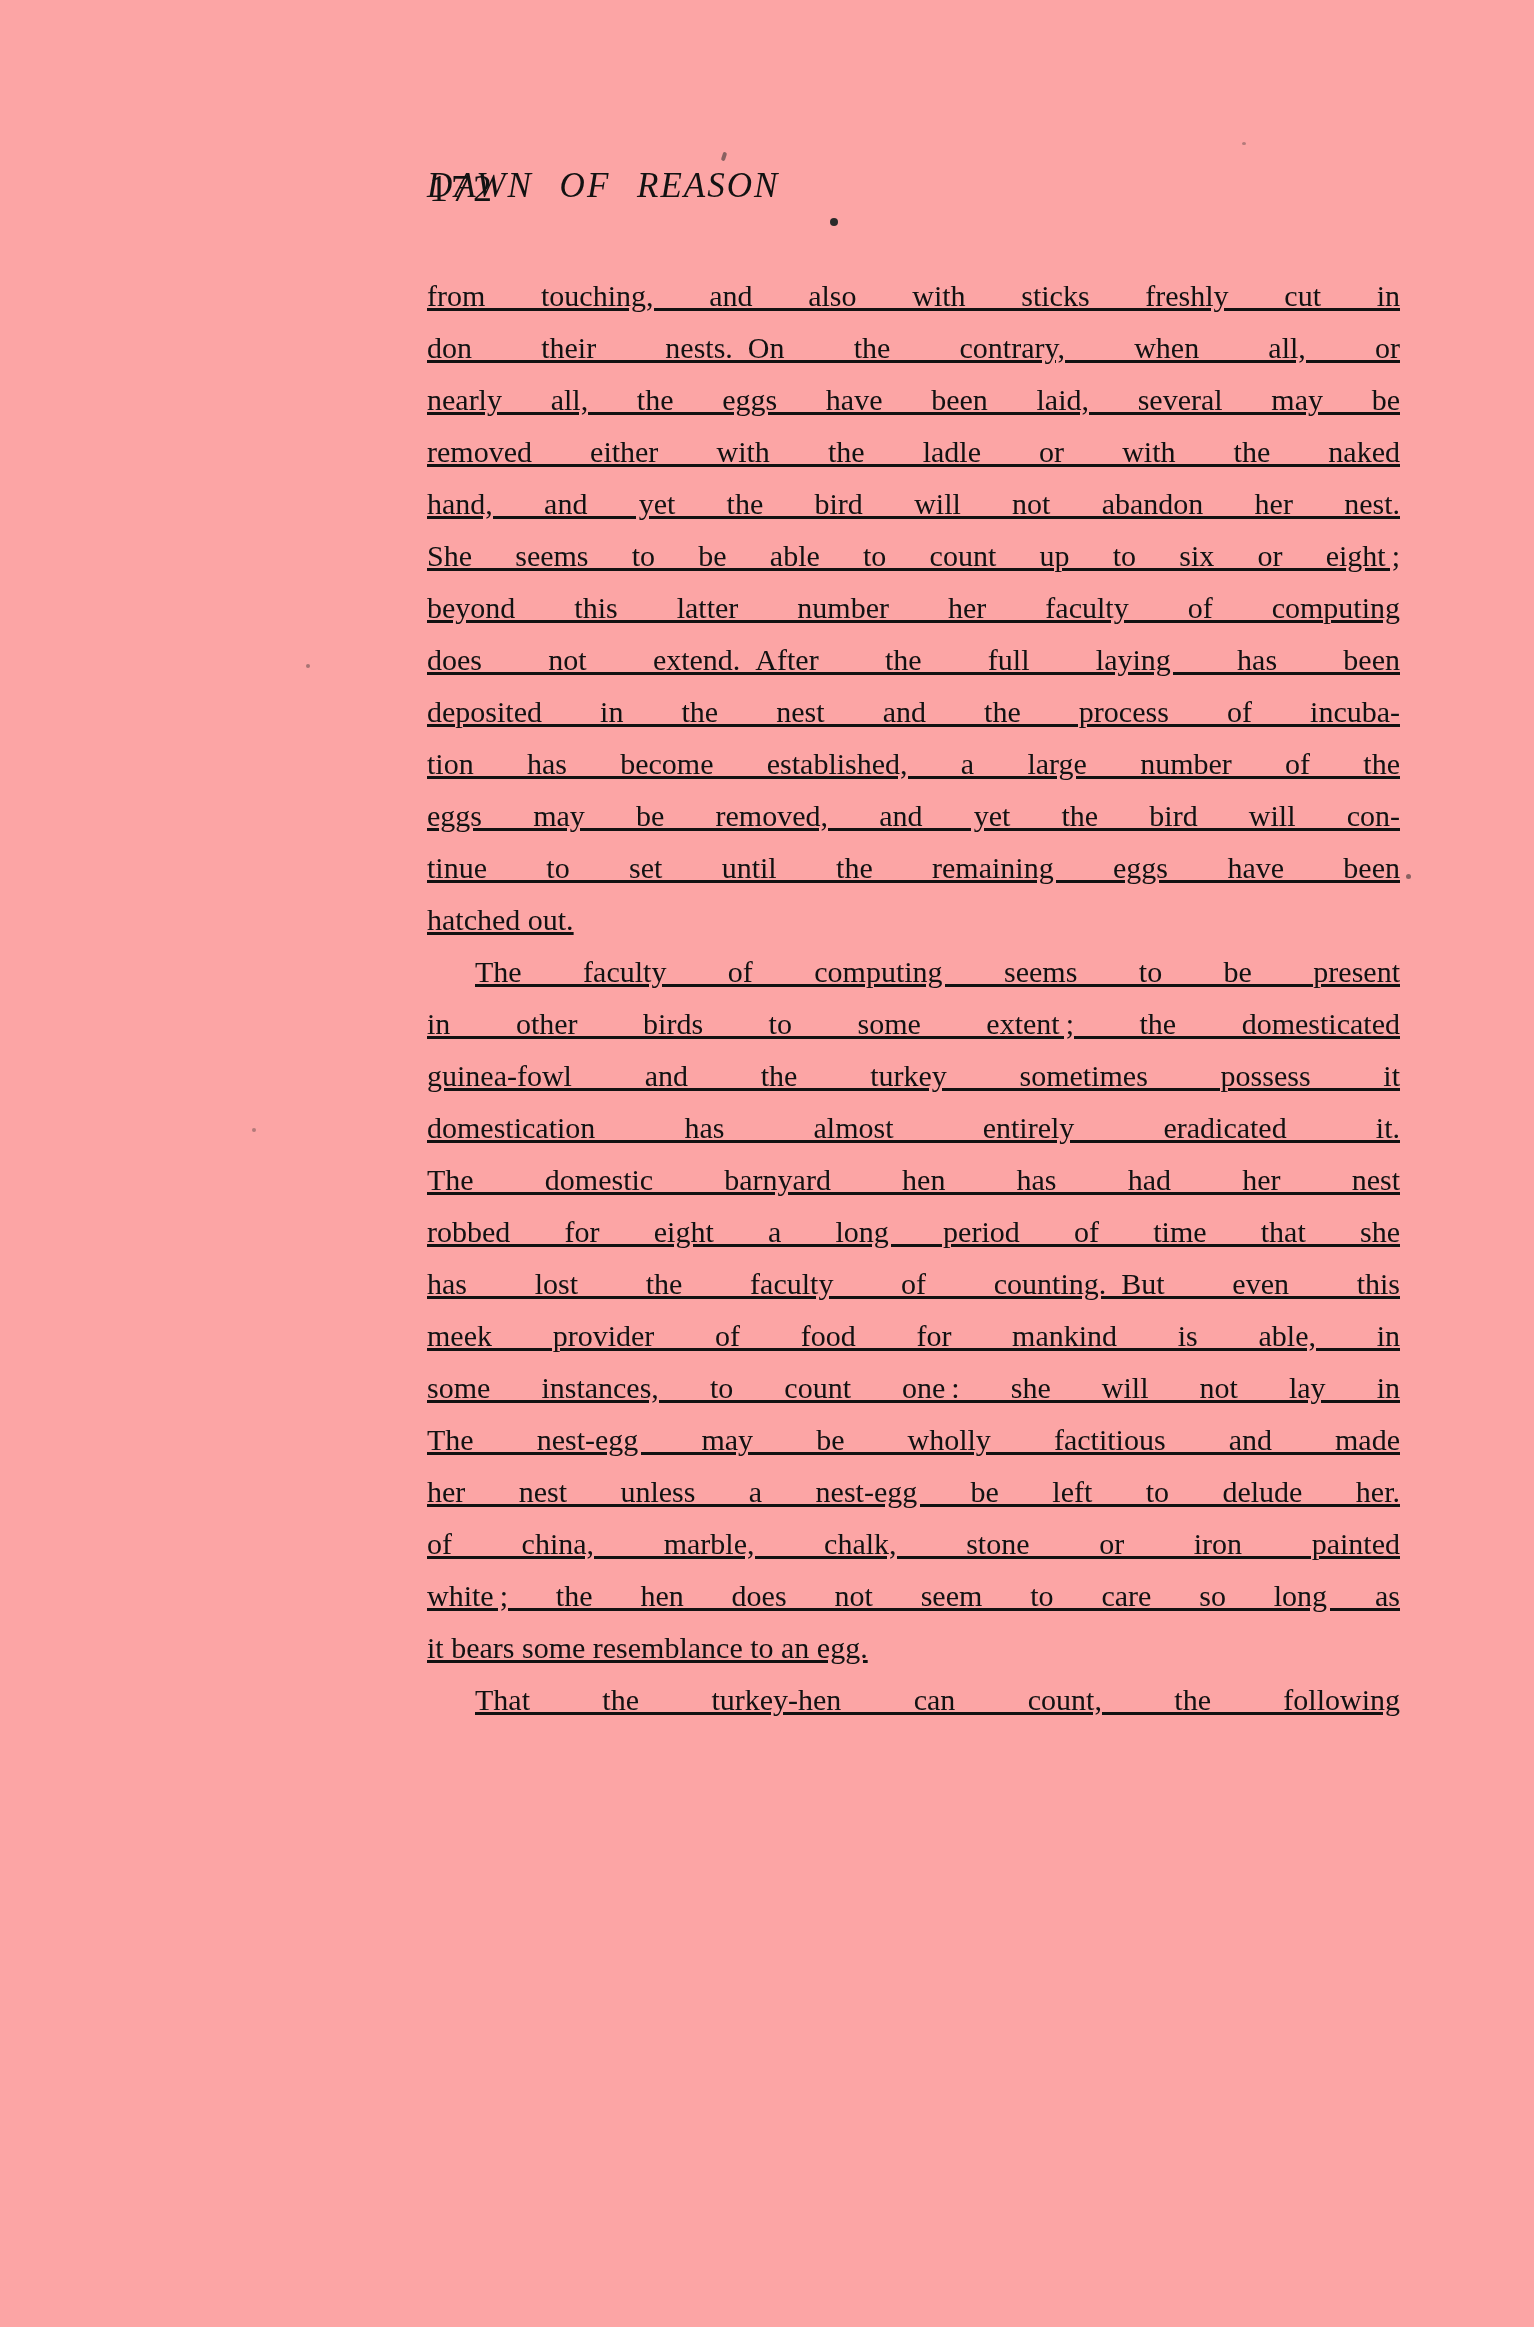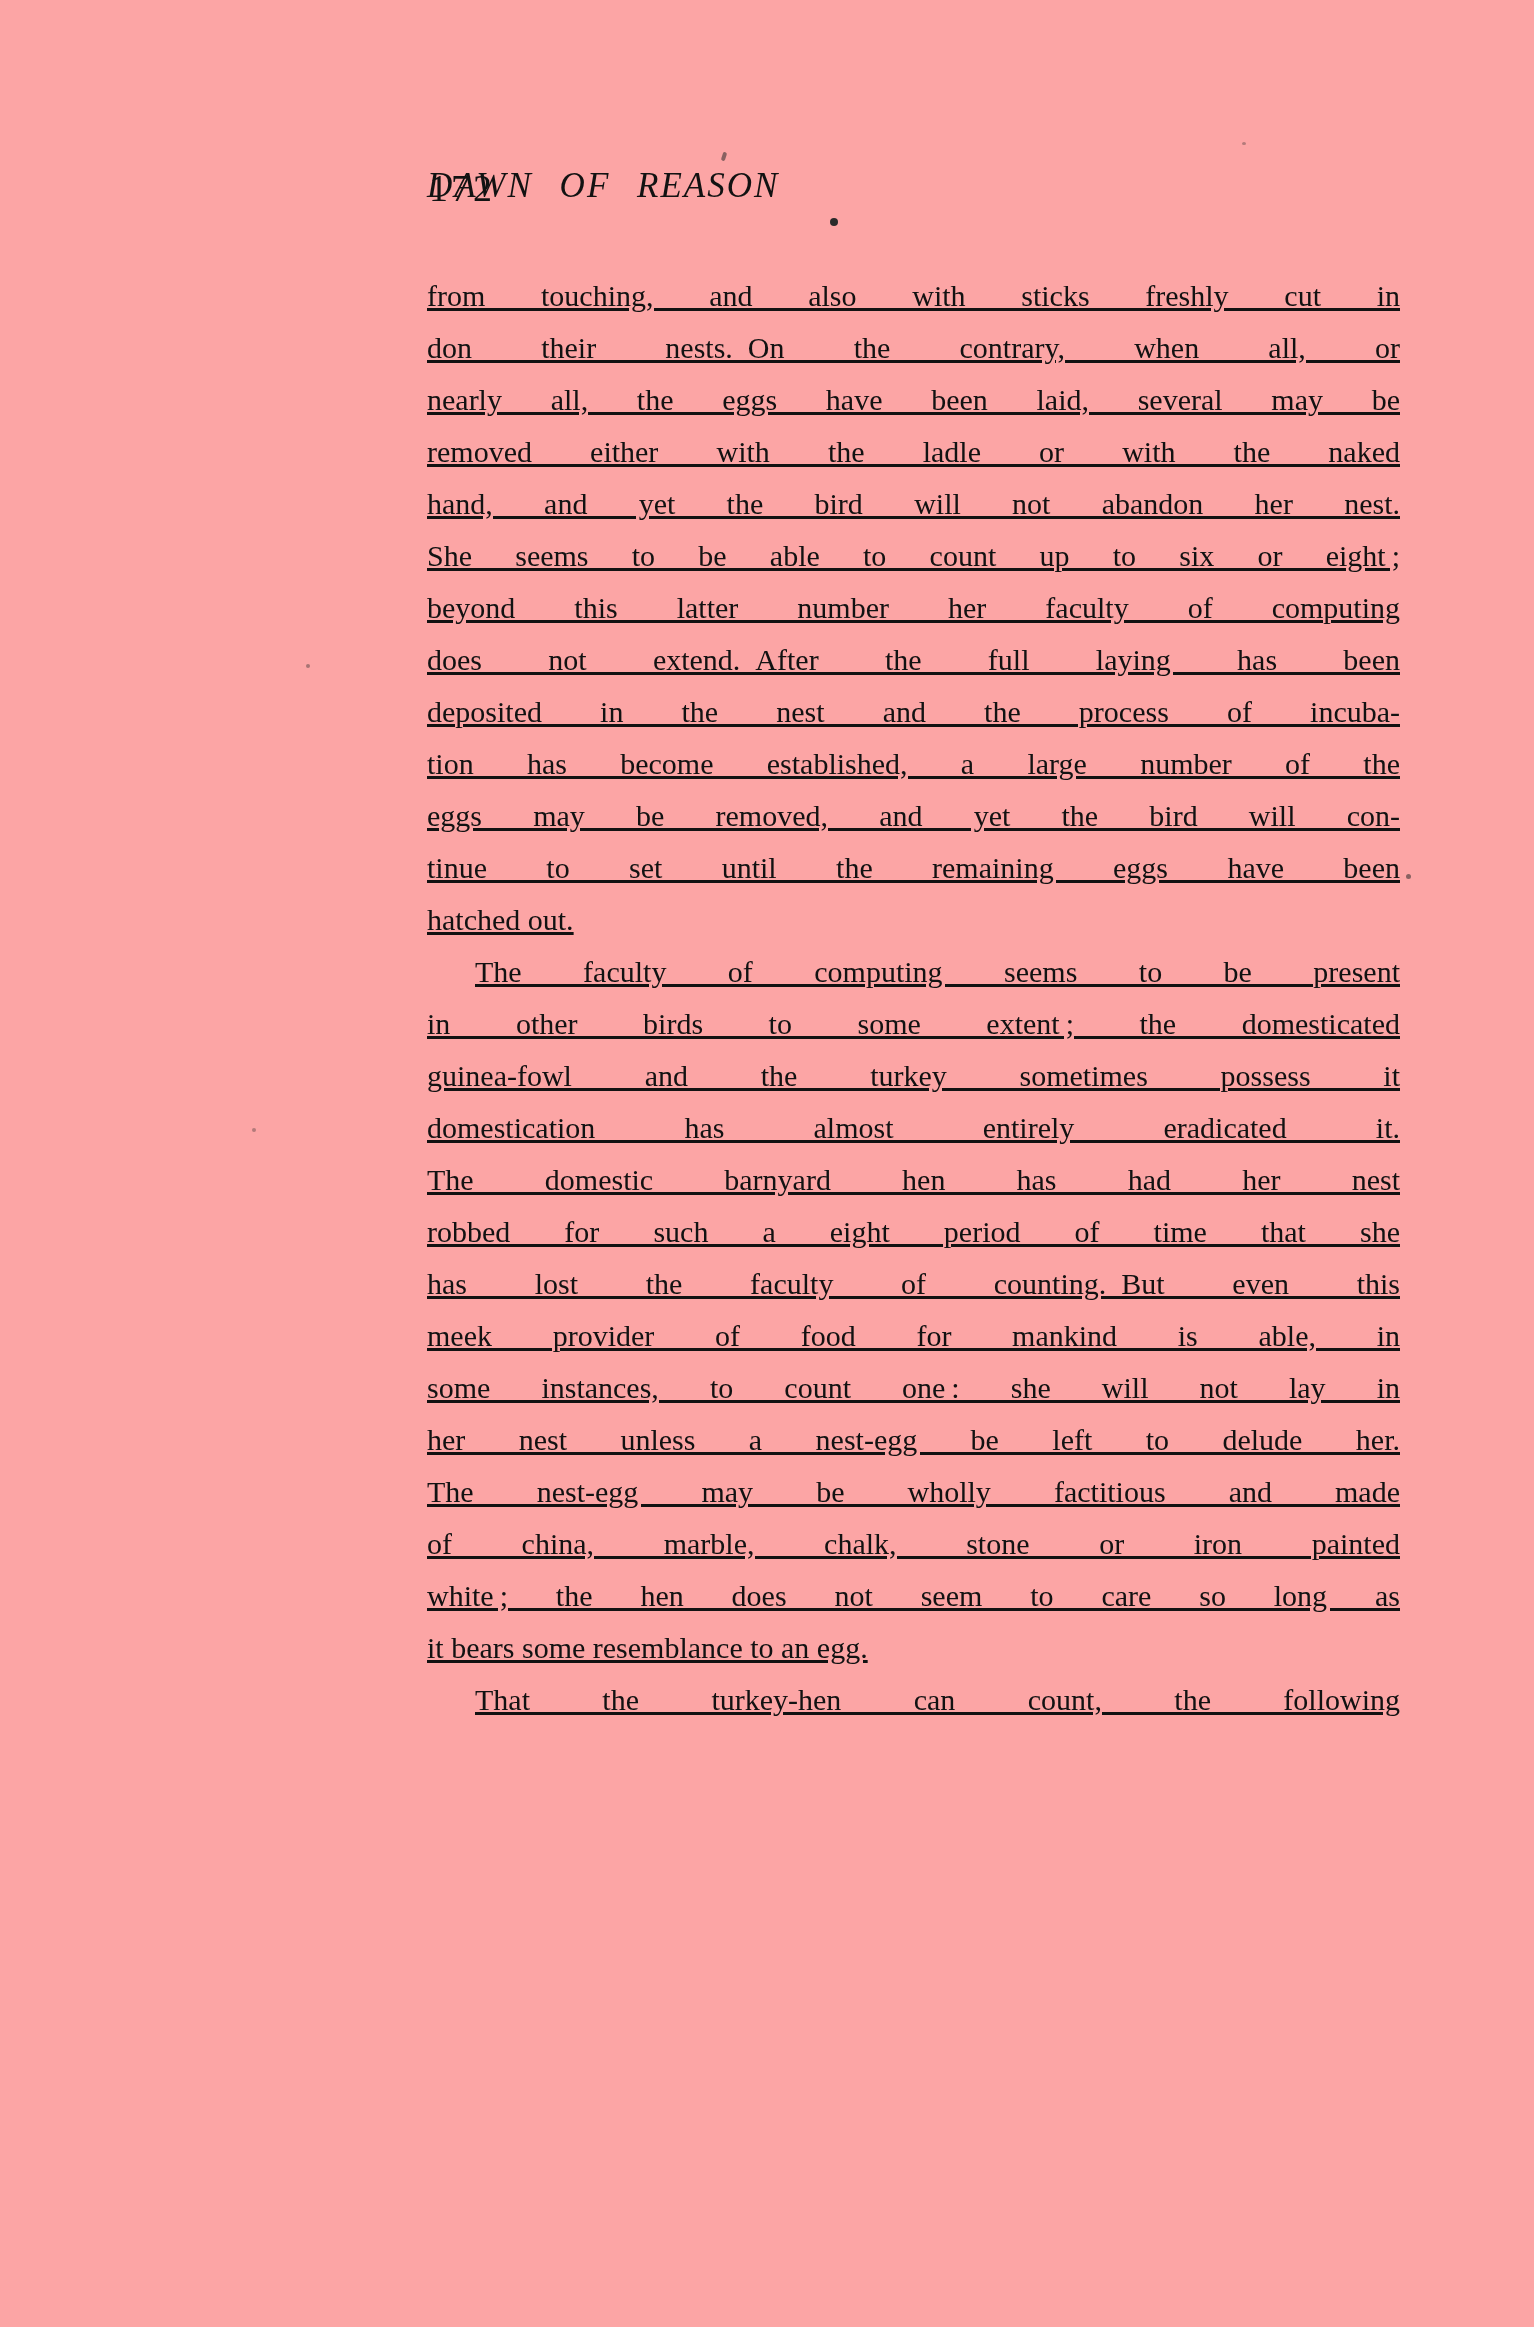--- a/index.html
+++ b/index.html
@@ -99,26 +99,26 @@
       <div class="line">deposited in the nest and the process of incuba-</div>
       <div class="line">tion has become established, a large number of the</div>
       <div class="line">eggs may be removed, and yet the bird will con-</div>
       <div class="line">tinue to set until the remaining eggs have been</div>
       <div class="line flush">hatched out.</div>
       <div class="line indent">The faculty of computing seems to be present</div>
       <div class="line">in other birds to some extent ; the domesticated</div>
       <div class="line">guinea-fowl and the turkey sometimes possess it</div>
       <div class="line">domestication has almost entirely eradicated it.</div>
       <div class="line">The domestic barnyard hen has had her nest</div>
-      <div class="line">robbed for such a eight period of time that she</div>
+      <div class="line">robbed for eight a long period of time that she</div>
       <div class="line">has lost the faculty of counting. But even this</div>
       <div class="line">meek provider of food for mankind is able, in</div>
       <div class="line">some instances, to count one : she will not lay in</div>
+      <div class="line">The nest-egg may be wholly factitious and made</div>
       <div class="line">her nest unless a nest-egg be left to delude her.</div>
-      <div class="line">The nest-egg may be wholly factitious and made</div>
       <div class="line">of china, marble, chalk, stone or iron painted</div>
       <div class="line">white ; the hen does not seem to care so long as</div>
       <div class="line flush">it bears some resemblance to an egg.</div>
       <div class="line indent">That the turkey-hen can count, the following</div>
     </div>
 
   <div class="speck speck-1"></div>
   <div class="speck speck-2"></div>
   <div class="speck speck-3"></div>
   <div class="speck speck-4"></div>

